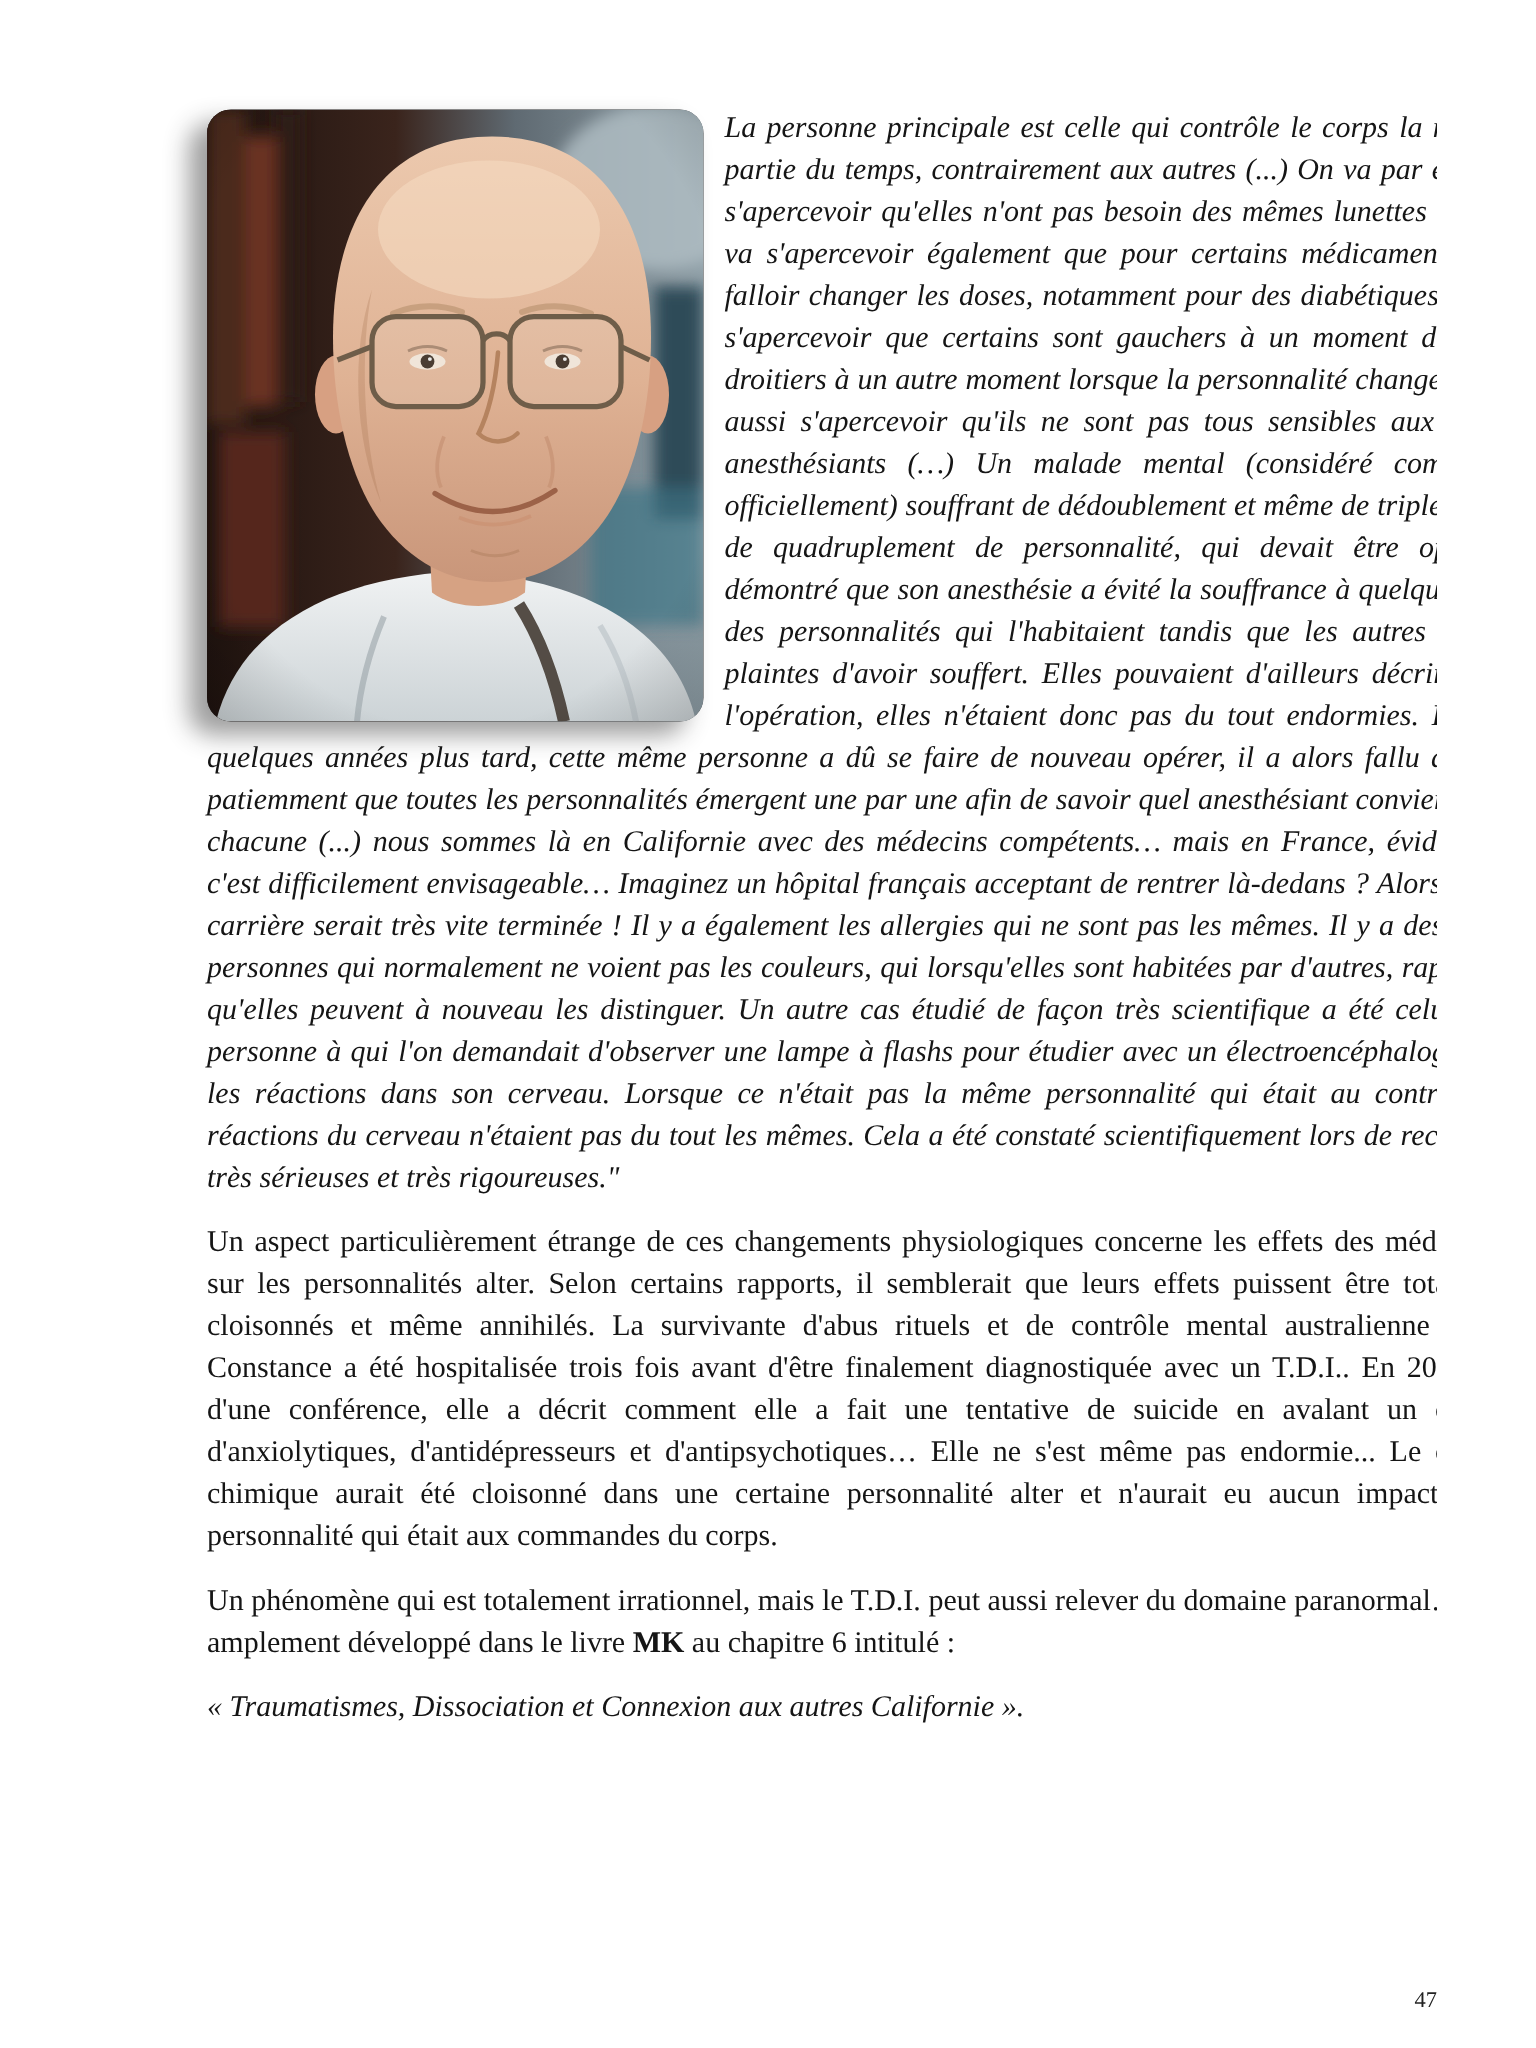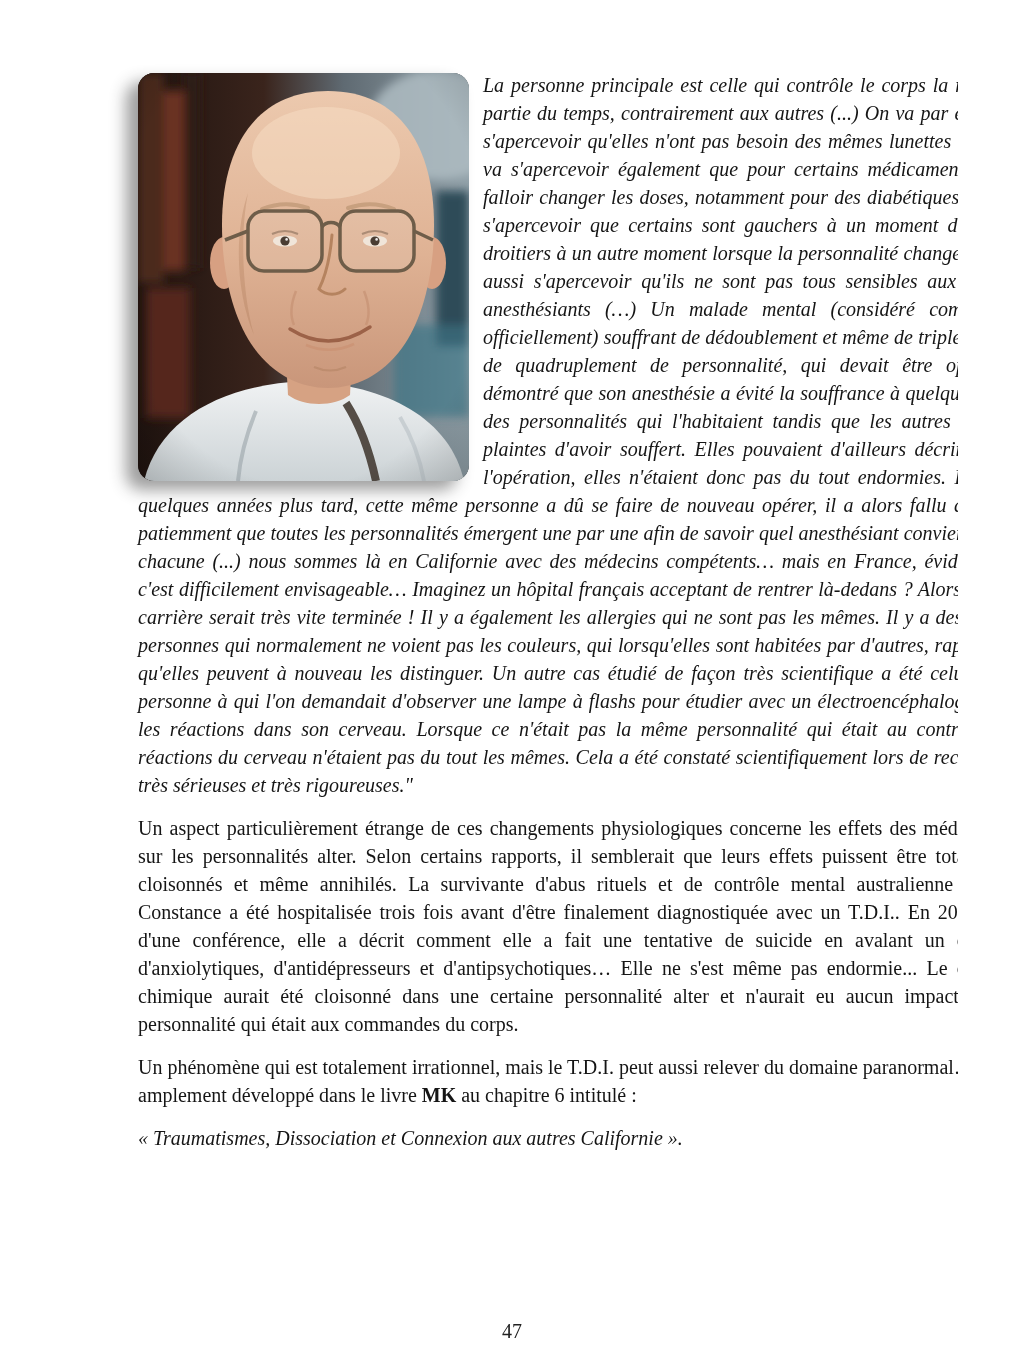--- a/index.html
+++ b/index.html
@@ -38,22 +38,22 @@
     box-shadow: -12px 9px 16px rgba(40, 40, 40, 0.45);
     background: #333;
   }
   .photo svg { display: block; }
   b.book { font-weight: bold; font-style: normal; }
   .page-number {
     position: absolute;
     bottom: 22px;
     left: 0;
     width: 100%;
-    text-align: center;
-    font-size: 20px;
+    text-align: right;
+    font-size: 15px;
     color: #222;
   }
 </style>
 </head>
 <body>
 
 <div class="page">
   <div class="content">
 
     <p class="quote">

